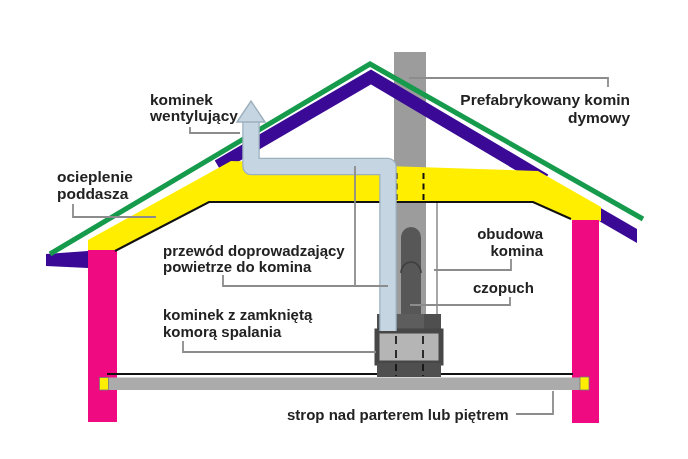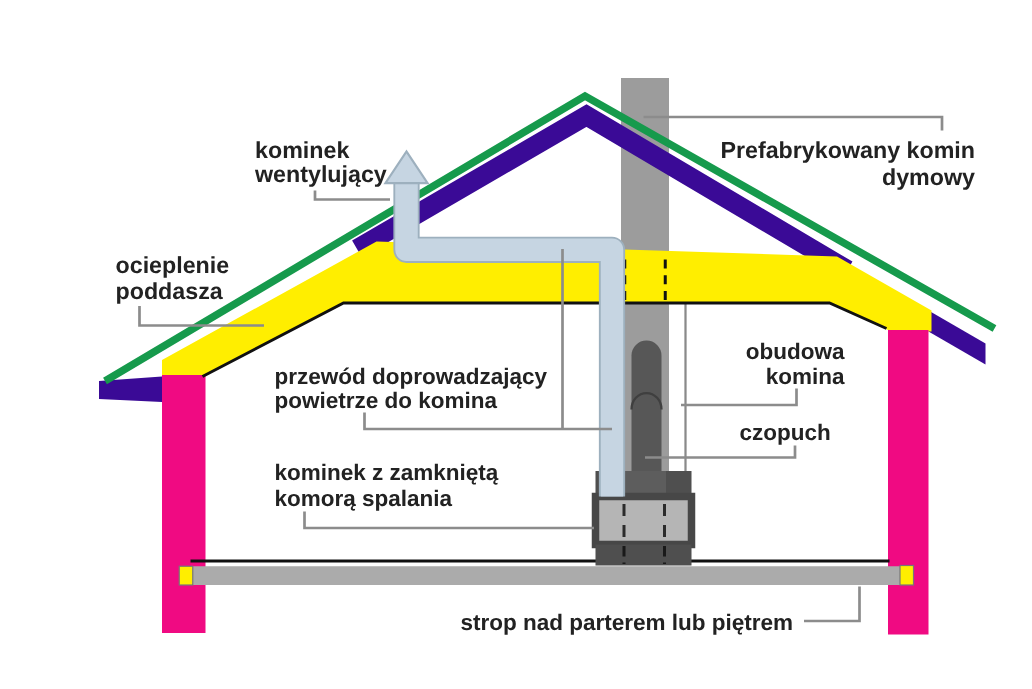--- a/index.html
+++ b/index.html
@@ -1,16 +1,16 @@
 <!DOCTYPE html>
 <html><head>
 <meta charset="utf-8">
 <style>
   html,body{margin:0;padding:0;background:#ffffff;}
-  .stage{position:relative;width:649px;height:459px;background:#ffffff;overflow:hidden;padding-left:20px;}
+  .stage{position:relative;width:649px;height:459px;background:#ffffff;overflow:hidden;}
   svg{display:block;}
   .lbl{font-family:"Liberation Sans","DejaVu Sans",sans-serif;font-weight:bold;font-size:15px;fill:#222222;}
   .lbl-big{font-family:"Liberation Sans","DejaVu Sans",sans-serif;font-weight:bold;font-size:15.5px;fill:#222222;}
 </style>
 </head>
 <body>
 
 <div class="stage">
 <svg width="688" height="459" viewBox="0 0 688 459" xmlns="http://www.w3.org/2000/svg">
 

